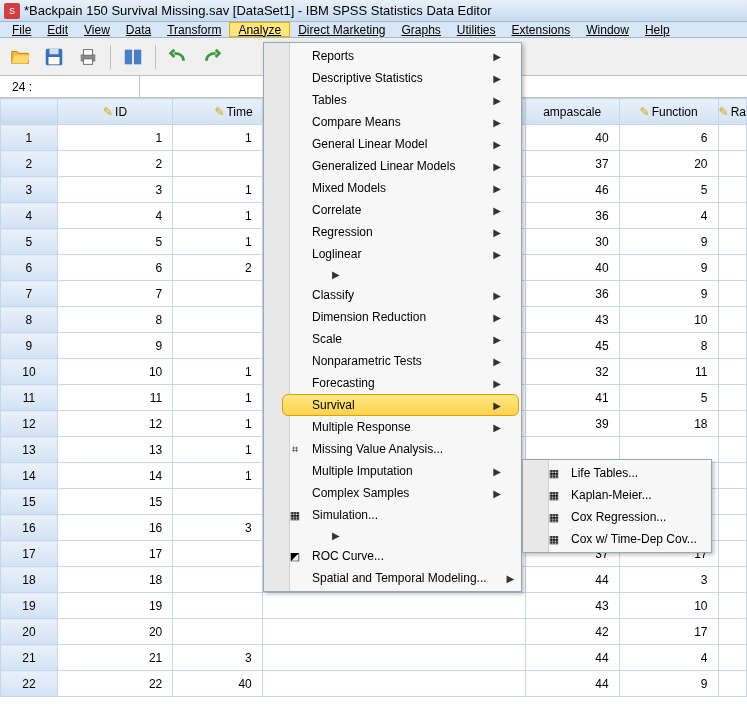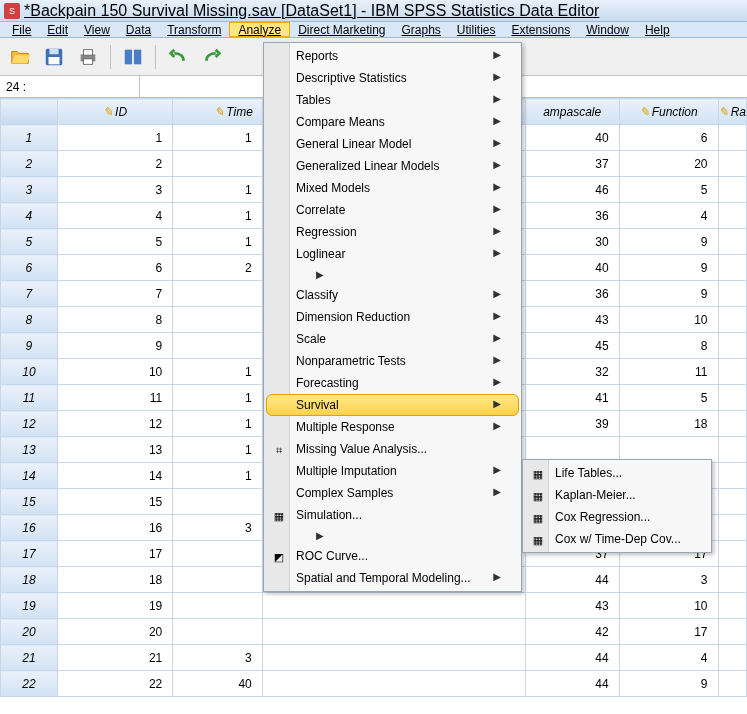--- a/index.html
+++ b/index.html
@@ -1,53 +1,53 @@
 <!DOCTYPE html>
 <html><head>
 <meta charset="utf-8">
 <style>
 * { box-sizing: border-box; margin: 0; padding: 0; }
 body { font-family: Arial, sans-serif; font-size: 12px; background: #fff; width: 747px; height: 714px; overflow: hidden; position: relative; }
 
 .titlebar { background: linear-gradient(to bottom, #e8f0fa 0%, #c8dcf0 100%); height: 22px; display: flex; align-items: center; padding: 0 4px; border-bottom: 1px solid #a0b8d0; }
 .titlebar .app-icon { width: 16px; height: 16px; background: #d04040; border-radius: 2px; margin-right: 4px; display: inline-flex; align-items: center; justify-content: center; font-size: 9px; color: #fff; }
-.titlebar .title-text { font-size: 16px; color: #000; text-decoration: underline; }
+.titlebar .title-text { font-size: 13px; color: #000; }
 
 .menubar { background: #d8e6f5; height: 16px; display: flex; align-items: stretch; padding: 0 4px; border-bottom: 1px solid #a0b8d0; }
 .menubar .menu-item { padding: 2px 8px; cursor: pointer; text-decoration: underline; color: #000; display: flex; align-items: center; }
 .menubar .menu-item.active { background: #ffe680; border: 1px solid #e0b000; }
 
 .toolbar { background: #f0f0f0; height: 38px; display: flex; align-items: center; padding: 0 6px; gap: 6px; border-bottom: 1px solid #c0c0c0; }
 .tool-btn { width: 28px; height: 28px; border: 1px solid transparent; display: inline-flex; align-items: center; justify-content: center; border-radius: 3px; }
 .tool-btn svg { width: 22px; height: 22px; }
 .tool-sep { width: 1px; height: 24px; background: #c0c0c0; margin: 0 2px; }
 
 .formula-bar { background: #fff; height: 22px; display: flex; align-items: center; border-bottom: 1px solid #c0c0c0; }
-.cell-ref { width: 140px; padding: 2px 6px; border-right: 1px solid #c0c0c0; font-size: 12px; height: 100%; display: flex; align-items: center; }
+.cell-ref { width: 140px; padding: 2px 12px; border-right: 1px solid #c0c0c0; font-size: 12px; height: 100%; display: flex; align-items: center; }
 .cell-edit { flex: 1; padding: 2px 6px; height: 100%; }
 
 .grid-area { position: relative; overflow: hidden; }
 table.grid { border-collapse: collapse; table-layout: fixed; }
 table.grid th, table.grid td { border: 1px solid #c7d6e8; height: 26px; }
-table.grid th { background: linear-gradient(to bottom, #eaf1fa 0%, #d2e2f4 100%); font-weight: normal; text-align: center; position: relative; font-style: italic; }
+table.grid th { background: linear-gradient(to bottom, #eaf1fa 0%, #d2e2f4 100%); font-weight: normal; text-align: center; position: relative; }
 table.grid th.corner { width: 58px; background: linear-gradient(to bottom, #eaf1fa 0%, #c6daf0 100%); }
 table.grid th.rowhdr { width: 58px; text-align: center; background: linear-gradient(to bottom, #eaf1fa 0%, #d2e2f4 100%); }
 table.grid th.colhdr { text-align: center; }
 table.grid th.colhdr .pencil { color: #d8a000; margin-right: 2px; }
 table.grid td { text-align: right; padding: 0 10px 0 4px; background: #fff; }
 .col-id { width: 118px; }
 .col-time { width: 90px; padding-left: 32px; }
 .col-unused { width: 270px; }
 .col-tampa { width: 95px; }
 .col-function { width: 100px; }
 .col-ra { width: 24px; }
 
 .popup-menu { position: absolute; background: #f7f7f7; border: 1px solid #9aa6b2; box-shadow: 2px 2px 4px rgba(0,0,0,0.25); padding: 2px; z-index: 100; }
 .popup-menu .gutter { position: absolute; left: 0; top: 0; bottom: 0; width: 26px; background: #e8e8e8; border-right: 1px solid #d0d0d0; }
-.popup-menu .item { position: relative; padding: 4px 18px 4px 30px; cursor: default; white-space: nowrap; display: flex; align-items: flex-start; justify-content: space-between; }
+.popup-menu .item { position: relative; padding: 4px 18px 4px 30px; cursor: default; white-space: nowrap; display: flex; align-items: center; justify-content: space-between; margin-left: 16px; }
 .popup-menu .item.highlighted { background: linear-gradient(to bottom, #ffe988 0%, #ffd24d 100%); border: 1px solid #e0a000; border-radius: 6px; padding: 3px 17px 3px 29px; }
 .popup-menu .item .label { flex: 1; }
 .popup-menu .item .arrow { margin-left: 20px; font-size: 10px; color: #333; }
 .popup-menu .item .mi-icon { position: absolute; left: 5px; width: 16px; height: 16px; display: inline-flex; align-items: center; justify-content: center; font-size: 11px; }
 
 #analyze-menu { left: 263px; top: 42px; width: 259px; }
 #survival-submenu { left: 522px; top: 459px; width: 190px; }
 
 </style>
 </head>

